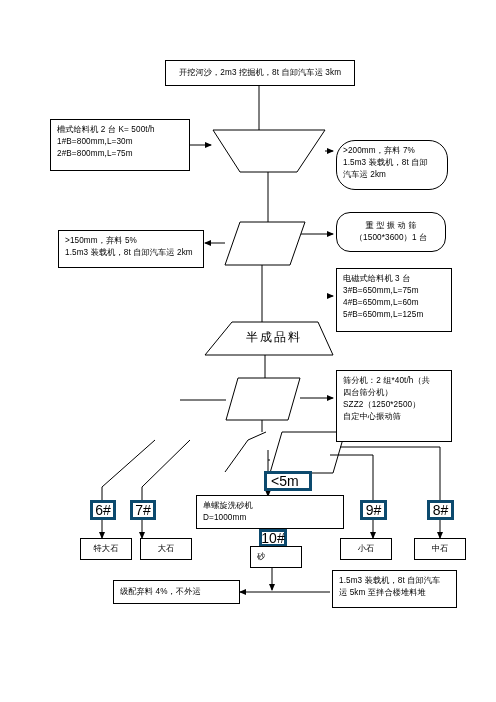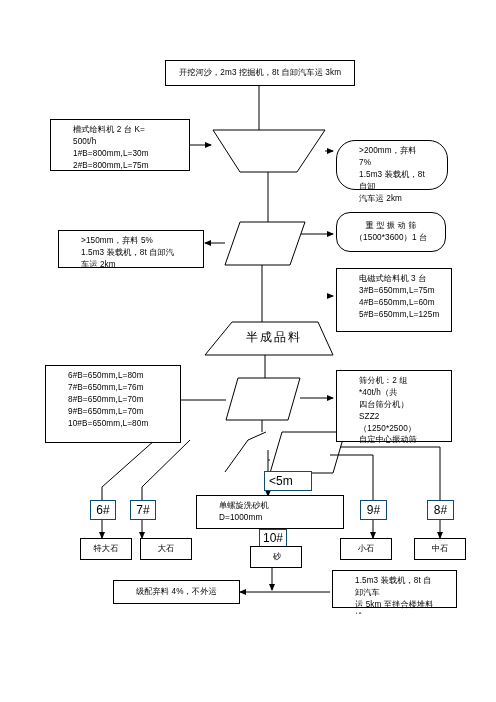--- a/index.html
+++ b/index.html
@@ -6,29 +6,29 @@
   body{width:496px;height:702px;font-family:"Liberation Sans","DejaVu Sans",sans-serif;color:#000;}
   #canvas{position:relative;width:496px;height:614px;overflow:hidden;background:#fff;}
 
   .box{
     position:absolute;
     border:1px solid #000;
     background:#fff;
     box-sizing:border-box;
     font-size:8.2px;
     line-height:1.45;
-    padding:4px 22px;
+    padding:4px 6px;
     white-space:pre-line;
     letter-spacing:.1px;
   }
   .box.center{display:flex;align-items:center;justify-content:center;text-align:center;padding:2px 3px;}
   .box.mid{display:flex;align-items:center;}
   .tag{
-    position:absolute;border:1px solid #0c4a6e;background:#fff;box-sizing:border-box;
-    font-size:12px;display:flex;align-items:center;justify-content:center;text-align:left;
+    position:absolute;border:3px solid #0c4a6e;background:#fff;box-sizing:border-box;
+    font-size:14px;display:flex;align-items:center;justify-content:center;text-align:left;
   }
   .tag.left{justify-content:flex-start;padding-left:4px;}
   svg#wires{position:absolute;left:0;top:0;width:496px;height:702px;overflow:visible;}
   .shapeLabel{font-size:12px;letter-spacing:2px;}
 </style>
 </head>
 <body>
 
 <div id="canvas">
 
@@ -114,25 +114,20 @@
 （1500*3600）1 台</div>
 
   <div class="box" style="left:58px;top:230px;width:146px;height:38px;">&gt;150mm，弃料 5%
 1.5m3 装载机，8t 自卸汽车运 2km</div>
 
   <div class="box" style="left:336px;top:268px;width:116px;height:64px;">电磁式给料机 3 台
 3#B=650mm,L=75m
 4#B=650mm,L=60m
 5#B=650mm,L=125m</div>
 
-  <div class="box" style="left:45px;top:365px;width:136px;height:78px;">6#B=650mm,L=80m
-7#B=650mm,L=76m
-8#B=650mm,L=70m
-9#B=650mm,L=70m
-10#B=650mm,L=80m</div>
 
   <div class="box" style="left:336px;top:370px;width:116px;height:72px;">筛分机：2 组*40t/h（共
 四台筛分机）
 SZZ2（1250*2500）
 自定中心振动筛</div>
 
   <div class="box" style="left:196px;top:495px;width:148px;height:34px;">单螺旋洗砂机
 D=1000mm</div>
 
   <div class="box mid" style="left:113px;top:580px;width:127px;height:24px;">级配弃料 4%，不外运</div>

